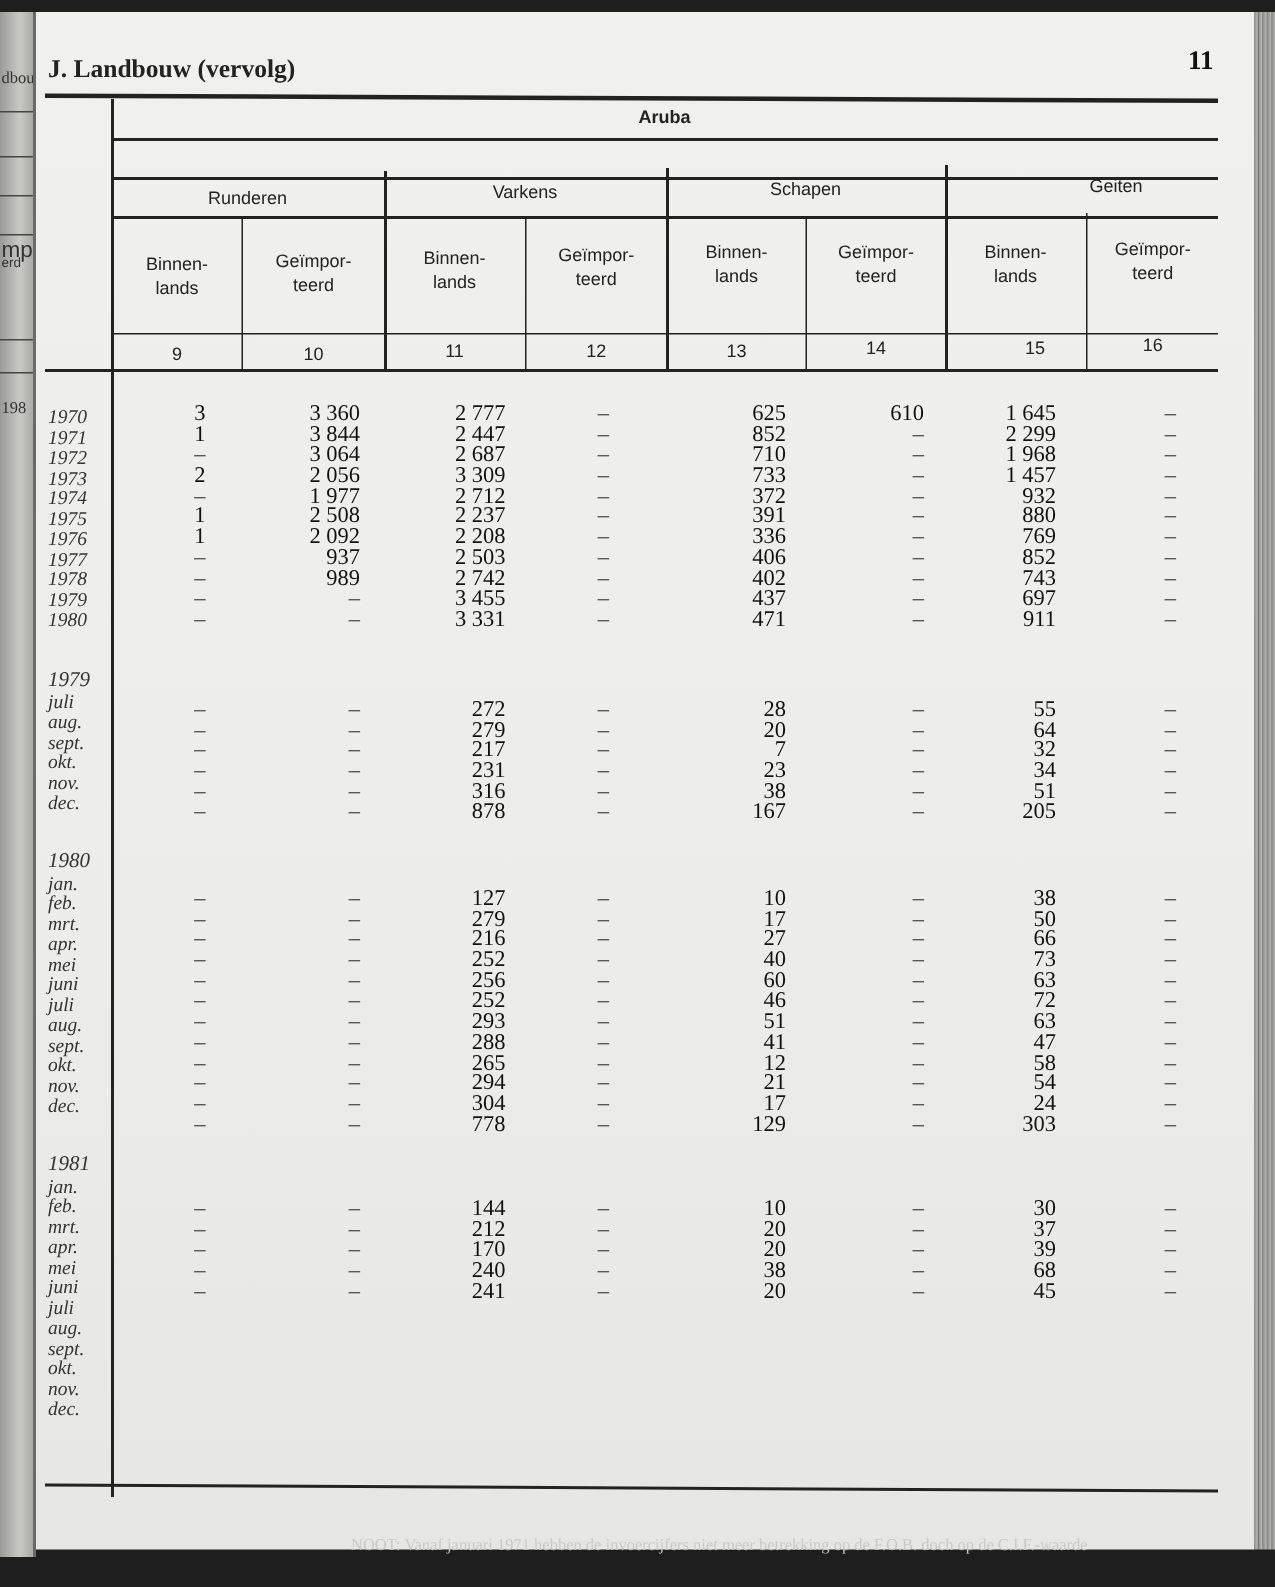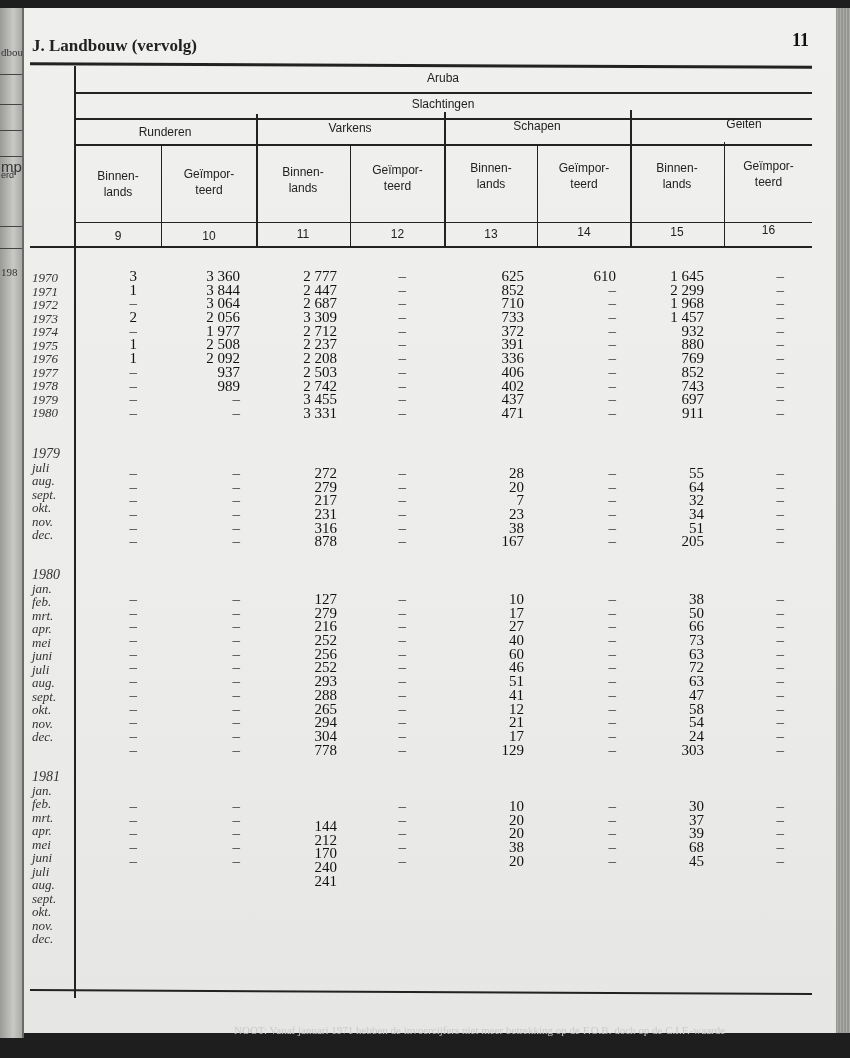--- a/index.html
+++ b/index.html
@@ -65,23 +65,22 @@
 </div>
 
 <div class="page">
   <div class="title">J. Landbouw (vervolg)</div>
   <div class="page-number">11</div>
 
   <div class="rule" style="left:6px; top:56px; width:782px; height:2.5px; transform:rotate(0.25deg);"></div>
 
   <div class="vline" style="left:50px; top:58px; height:932px;"></div>
 
-  <div class="hdr" style="left:50px; top:62px; width:738px;">Aruba</div>
+  <div class="hdr" style="left:50px; top:62px; width:738px;font-weight:bold;">Aruba</div>
   <div class="hline" style="left:50px; top:84px; width:738px;"></div>
-  <div class="hdr" style="left:50px; top:88px; width:738px;">Slachtingen</div>
   <div class="hline" style="left:50px; top:110px; width:738px;"></div>
 
   <div class="hdr" style="left:50px; top:116px; width:182px;">Runderen</div>
   <div class="hdr" style="left:232px; top:112px; width:188px;">Varkens</div>
   <div class="hdr" style="left:420px; top:110px; width:186px;">Schapen</div>
   <div class="hdr" style="left:629px; top:108px; width:182px;">Geiten</div>
 
   <div class="vline" style="left:232px; top:106px; height:134px;"></div>
   <div class="vline" style="left:420px; top:104px; height:134px;"></div>
   <div class="vline" style="left:606px; top:102px; height:136px;"></div>
@@ -110,21 +109,21 @@
 teerd</div>
 
   <div class="hline" style="left:50px; top:214px; width:738px; height:1px;"></div>
 
   <div class="hdr" style="left:52px; top:220px; width:84px;">9</div>
   <div class="hdr" style="left:138px; top:220px; width:94px;">10</div>
   <div class="hdr" style="left:234px; top:218px; width:90px;">11</div>
   <div class="hdr" style="left:327px; top:218px; width:93px;">12</div>
   <div class="hdr" style="left:422px; top:218px; width:90px;">13</div>
   <div class="hdr" style="left:514px; top:216px; width:92px;">14</div>
-  <div class="hdr" style="left:608px; top:216px; width:90px;">15</div>
+  <div class="hdr" style="left:608px; top:216px; width:90px;padding-left:13px;">15</div>
   <div class="hdr" style="left:701px; top:214px; width:87px;">16</div>
 
   <div class="rule" style="left:6px; top:238px; width:782px; height:2px;"></div>
 
   <div class="labels" style="top:263px;">
     <div>1970</div>
     <div>1971</div>
     <div>1972</div>
     <div>1973</div>
     <div>1974</div>
@@ -472,21 +471,21 @@
       <div class="dash">–</div>
       <div class="dash">–</div>
     </div>
     <div class="col" style="top: 792px; left: 146px; width: 70px;">
       <div class="dash">–</div>
       <div class="dash">–</div>
       <div class="dash">–</div>
       <div class="dash">–</div>
       <div class="dash">–</div>
     </div>
-    <div class="col" style="top: 792px; left: 243px; width: 70px; margin-top: 20px;">
+    <div class="col" style="top: 792px; left: 243px; width: 70px;">
       <div>144</div>
       <div>212</div>
       <div>170</div>
       <div>240</div>
       <div>241</div>
     </div>
     <div class="col" style="top: 792px; left: 312px; width: 70px;">
       <div class="dash">–</div>
       <div class="dash">–</div>
       <div class="dash">–</div>

